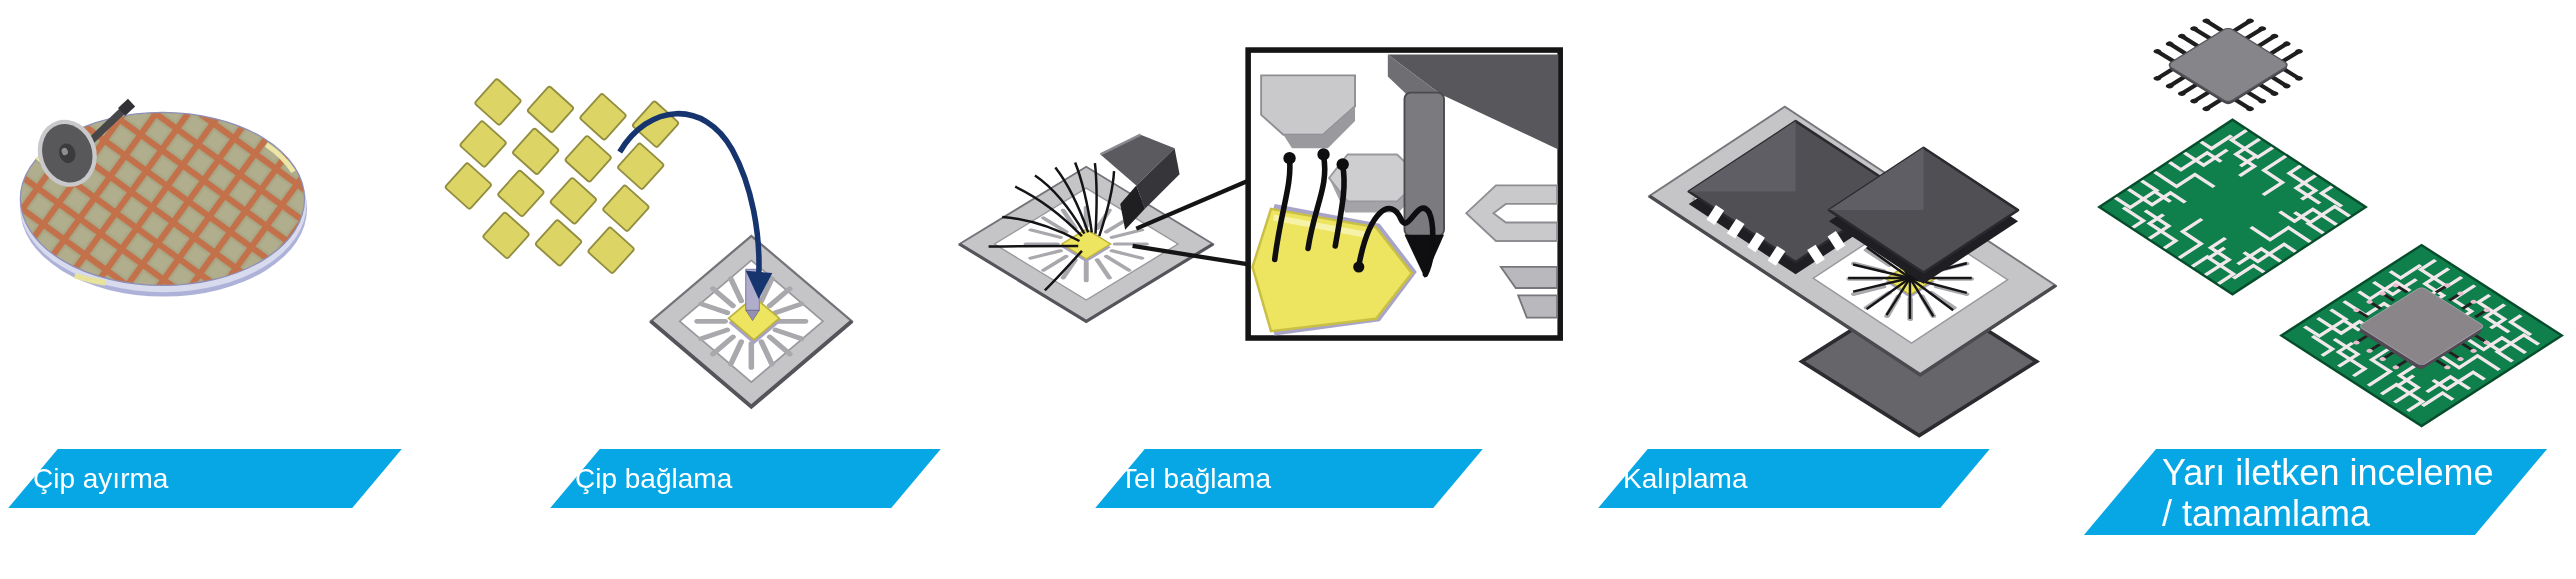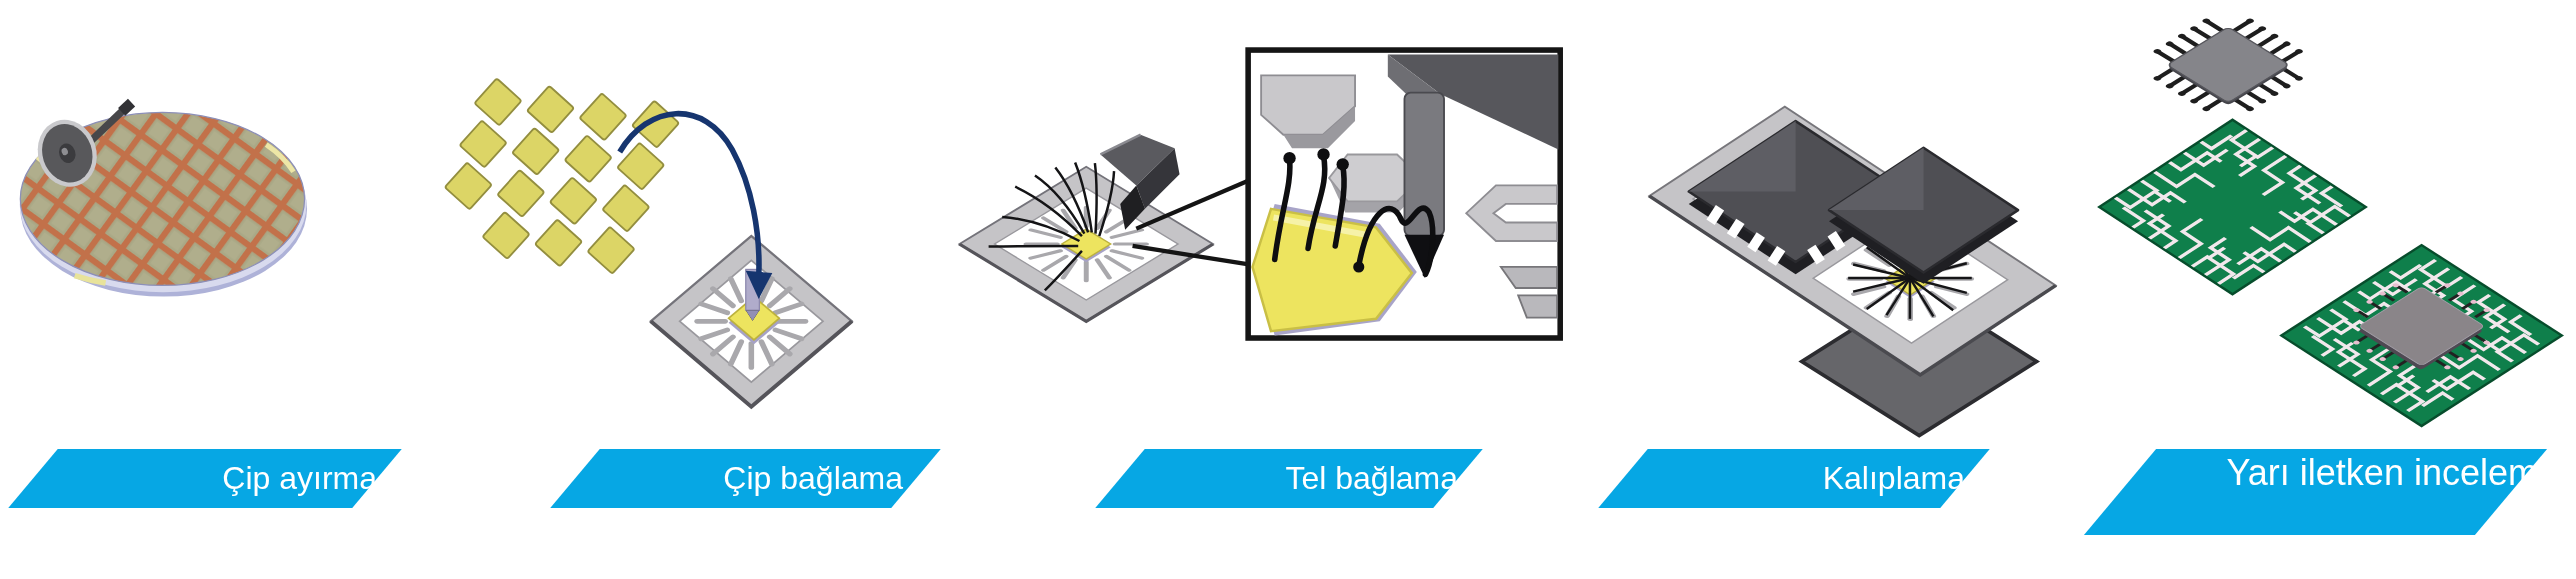--- a/index.html
+++ b/index.html
@@ -9,23 +9,23 @@
     --wafer_grid:#C2714A; --wafer_rim:#D8DAEE; --arrow_navy:#16356F; --qfp_grey:#85858A;
     --mold_grey:#66666A; --nozzle_lavender:#B0ACCB; --wire_black:#141416;
   }
   html,body{margin:0;padding:0;background:#FFFFFF;}
   #canvas{position:relative;width:2576px;height:579px;background:#FFFFFF;overflow:hidden;
           font-family:"Liberation Sans", sans-serif;}
   #art{position:absolute;left:0;top:0;}
   .banner{position:absolute;top:449px;height:59px;background:var(--accent_blue,#06A7E4);
           transform:skewX(-40deg);}
   .banner.tall{height:86px;}
-  .banner-label{position:absolute;top:449px;height:59px;line-height:59px;text-align:right;
-          color:var(--label_text,#FFFFFF);font-size:32px;white-space:nowrap;}
-  .banner-label.tall{height:86px;line-height:41px;text-align:right;padding-top:2.5px;box-sizing:border-box;}
+  .banner-label{position:absolute;top:449px;height:59px;line-height:59px;text-align:left;
+          color:var(--label_text,#FFFFFF);font-size:28px;white-space:nowrap;}
+  .banner-label.tall{height:86px;line-height:41px;text-align:left;padding-top:2.5px;box-sizing:border-box;}
   .banner-label.tall span{display:block;}
 </style>
 </head>
 <body>
 
 <div id="canvas">
 
   <svg id="art" width="2576" height="579" viewBox="0 0 4167 937">
     <defs>
       <pattern id="waferGrid" width="42" height="42" patternUnits="userSpaceOnUse" patternTransform="rotate(36 260 320)">
@@ -353,20 +353,21 @@
     </g>
   </svg>
 
   <div class="banner" style="left:33px;width:344px;"></div>
   <div class="banner" style="left:575px;width:341px;"></div>
   <div class="banner" style="left:1120px;width:338px;"></div>
   <div class="banner" style="left:1623px;width:342px;"></div>
   <div class="banner tall" style="left:2120px;width:391px;"></div>
 
   <div class="banner-label" style="left:33px;width:344px;">Çip ayırma</div>
-  <div class="banner-label" style="left:562px;width:341px;">Çip bağlama</div>
+  <div class="banner-label" style="left:575px;width:341px;">Çip bağlama</div>
   <div class="banner-label" style="left:1623px;width:342px;">Kalıplama</div>
   <div class="banner-label" style="left:1120px;width:338px;">Tel bağlama</div>
   <div class="banner-label tall" style="left:2162px;width:396px;font-size:36px;">
     <span>Yarı iletken inceleme</span>
+    <span>/ tamamlama</span>
   </div>
 </div>
 
 
 </body></html>

